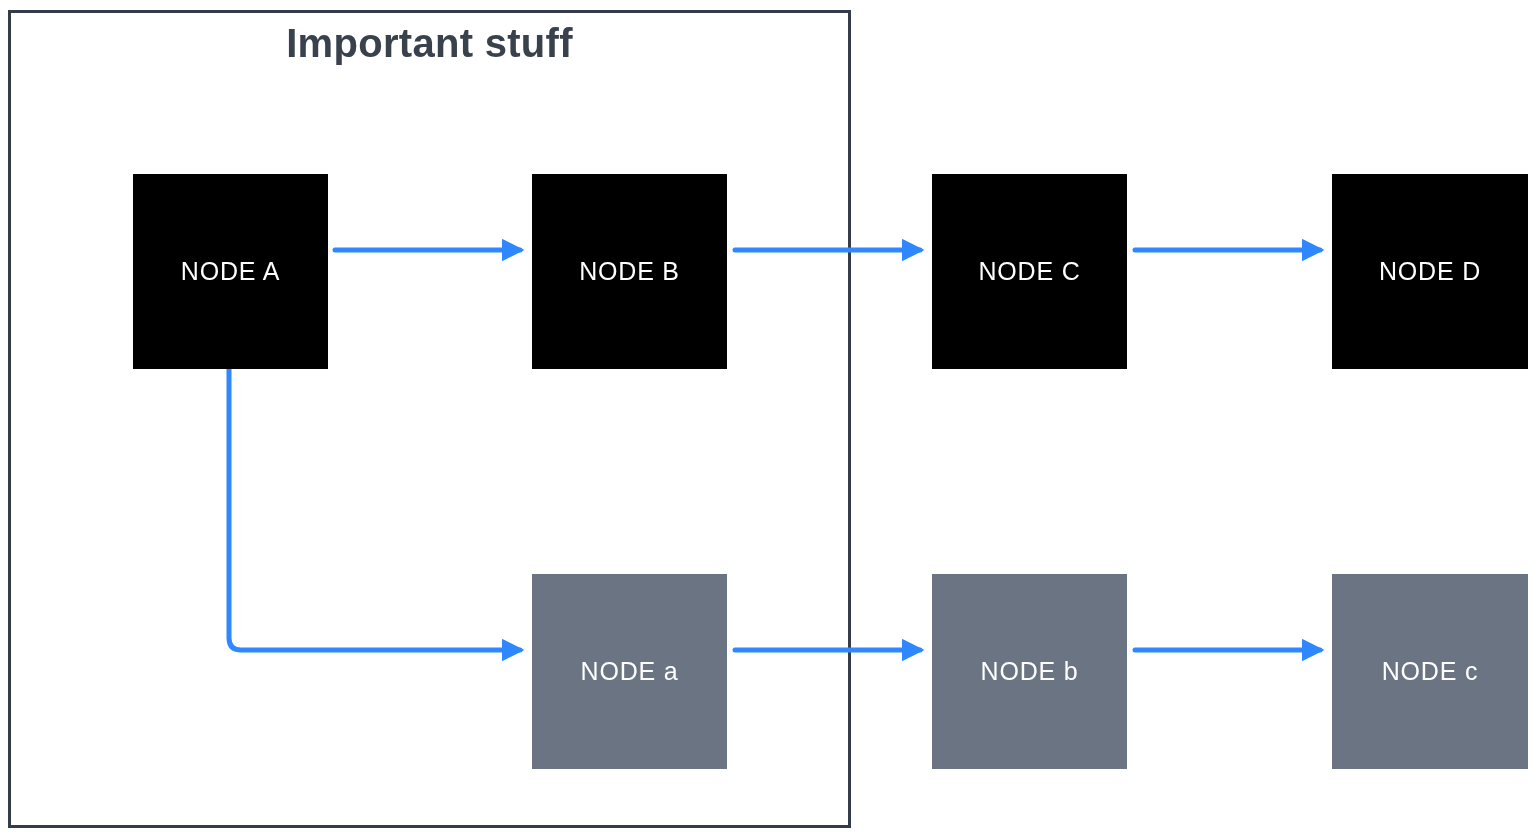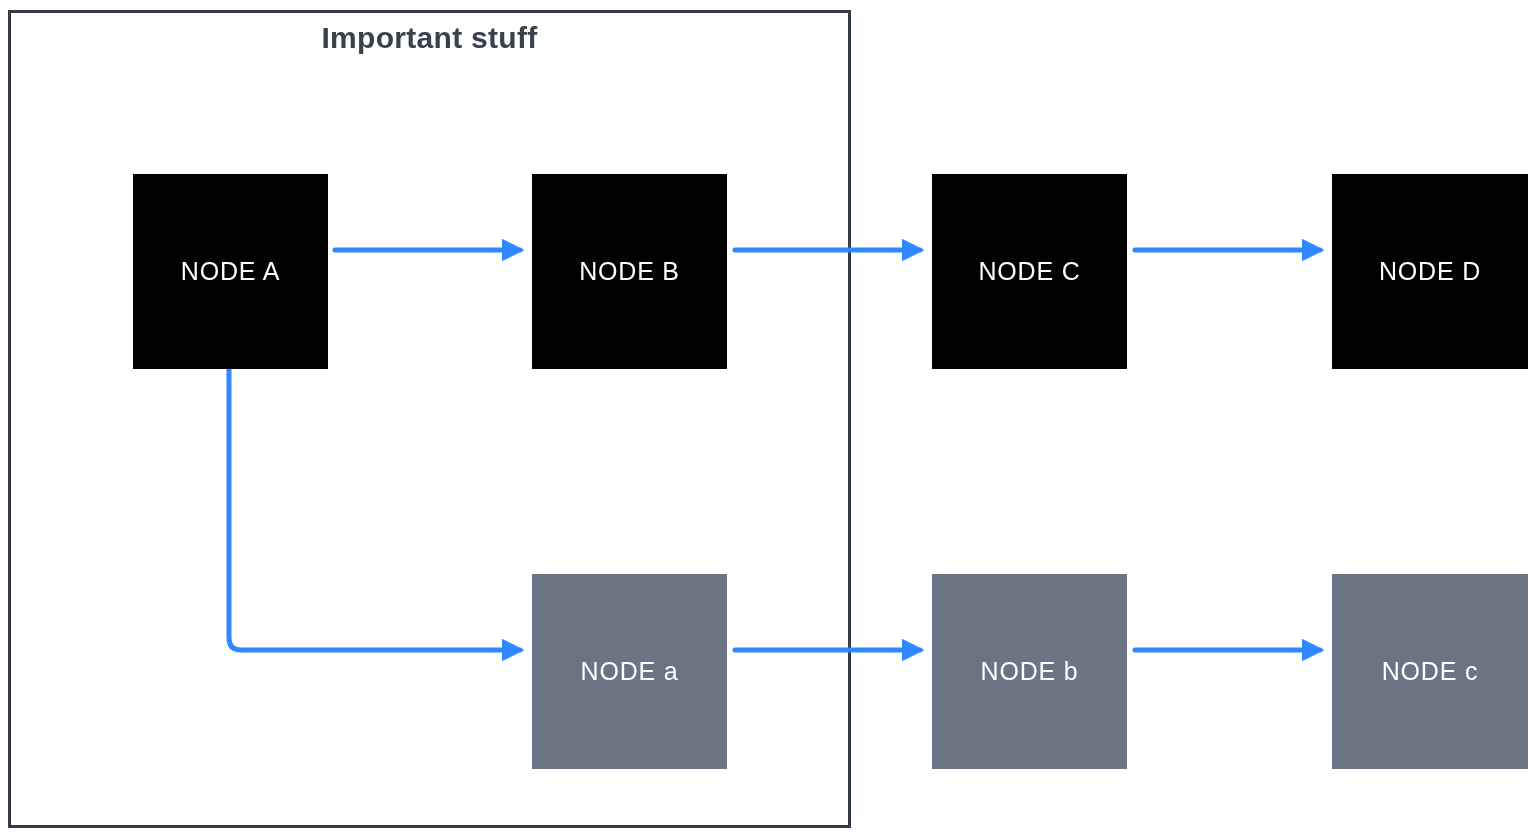--- a/index.html
+++ b/index.html
@@ -27,21 +27,21 @@
     left:8px;top:10px;
     width:843px;height:818px;
     border:3px solid var(--group-border);
     background:transparent;
   }
   .group-title{
     position:absolute;
     left:0;top:8px;
     width:100%;
     text-align:center;
-    font-size:30px;
+    font-size:40px;
     font-weight:600;
     letter-spacing:0.3px;
     color:var(--title-text);
   }
 
   .edges-layer{
     position:absolute;inset:0;
     width:1540px;height:840px;
     pointer-events:none;
   }

